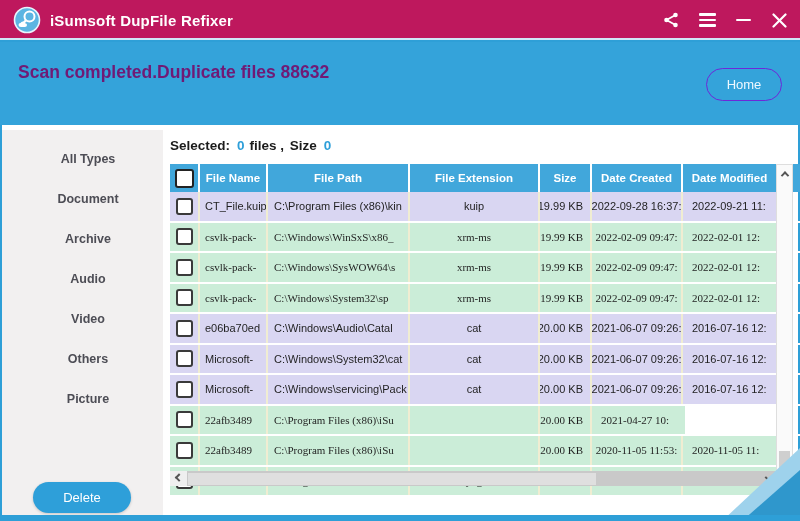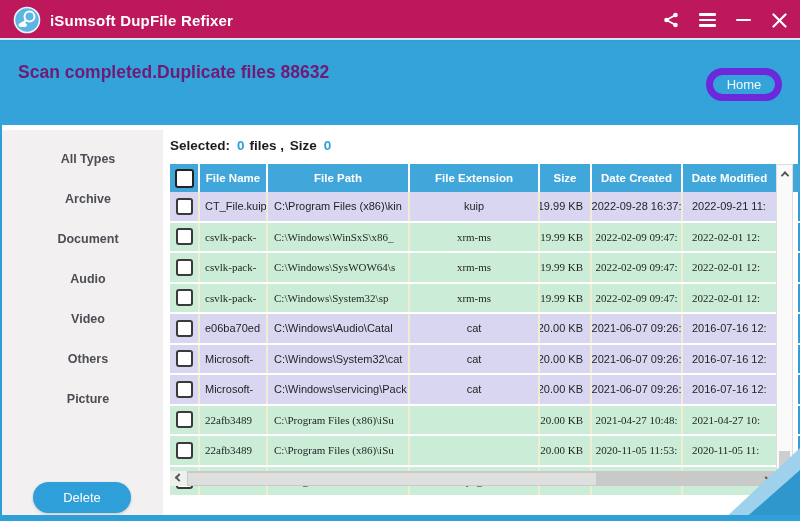--- a/index.html
+++ b/index.html
@@ -15,21 +15,21 @@
     color:#fff; font-size:15px; font-weight:700; letter-spacing:.2px; }
   .tb-icons { position:absolute; right:10px; top:0; height:40px; display:flex; align-items:center; gap:14px; }
   .tb-btn { width:22px; height:22px; display:flex; align-items:center; justify-content:center; cursor:pointer; }
   .menu-bars { display:flex; flex-direction:column; gap:3px; }
   .menu-bars span { display:block; width:17px; height:2.5px; background:#fff; border-radius:1px; }
   .min-bar { width:15px; height:2.5px; background:#fff; border-radius:1px; }
 
   
   .header { position:absolute; left:0; top:42px; width:800px; height:83px; background:#34A3DA; }
   .page-title { position:absolute; left:18px; top:20px; color:#701a75; font-size:17.5px; font-weight:600; }
-  .home-btn { position:absolute; right:18px; top:26px; width:76px; height:33px; border:7px solid #6d28d9;
+  .home-btn { position:absolute; right:18px; top:26px; width:76px; height:33px; border:1px solid #6d28d9;
     border-radius:17px; background:transparent; color:#eef8ff; font-size:13px; font-family:inherit;
     cursor:pointer; }
 
   
   .content { position:absolute; left:2px; top:125px; width:796px; height:390px; background:#fff; }
 
   
   .sidebar { position:absolute; left:0; top:5px; width:161px; height:385px; background:#F2F0F0; }
   .side-item { height:40px; display:flex; align-items:center; justify-content:center;
     color:#4D4D55; font-size:12.5px; font-weight:700; cursor:pointer;margin-left:11px; }
@@ -140,22 +140,22 @@
   <div class="header">
     <div class="page-title">Scan completed.Duplicate files 88632</div>
     <button class="home-btn">Home</button>
   </div>
 
   <div class="content">
 
     <div class="sidebar">
       <div class="side-items" id="side-items">
           <div class="side-item">All Types</div>
+          <div class="side-item">Document</div>
           <div class="side-item">Archive</div>
-          <div class="side-item">Document</div>
           <div class="side-item">Audio</div>
           <div class="side-item">Video</div>
           <div class="side-item">Others</div>
           <div class="side-item">Picture</div>
         </div>
       <button class="delete-btn">Delete</button>
     </div>
 
     <div class="summary">
       <span class="lbl">Selected:</span><span class="num">0</span><span class="lbl">files ,</span>&nbsp;<span class="lbl">Size</span><span class="num">0</span>
@@ -252,21 +252,20 @@
     <div class="cell w6 c6">2016-07-16 12:</div>
   </div>
           <div class="row green">
     <div class="cell w0 c0">
               <span class="checkbox"></span>
             </div>
     <div class="cell w1 c1">22afb3489</div>
     <div class="cell w2 c2">C:\Program Files (x86)\iSu</div>
     <div class="cell w3 c3"></div>
     <div class="cell w4 c4">20.00 KB</div>
-    <div class="cell w5 c5">2021-04-27 10:48:</div>
     <div class="cell w6 c6">2021-04-27 10:</div>
   </div>
           <div class="row green">
     <div class="cell w0 c0">
               <span class="checkbox"></span>
             </div>
     <div class="cell w1 c1">22afb3489</div>
     <div class="cell w2 c2">C:\Program Files (x86)\iSu</div>
     <div class="cell w3 c3"></div>
     <div class="cell w4 c4">20.00 KB</div>

